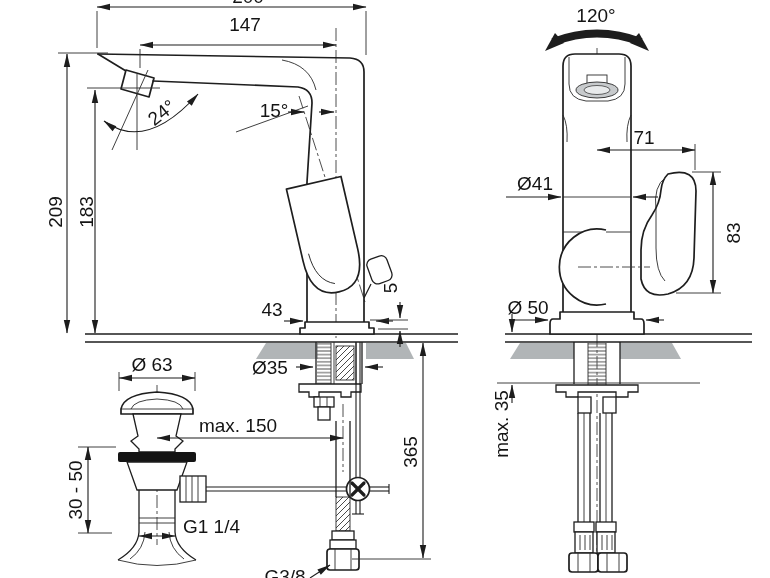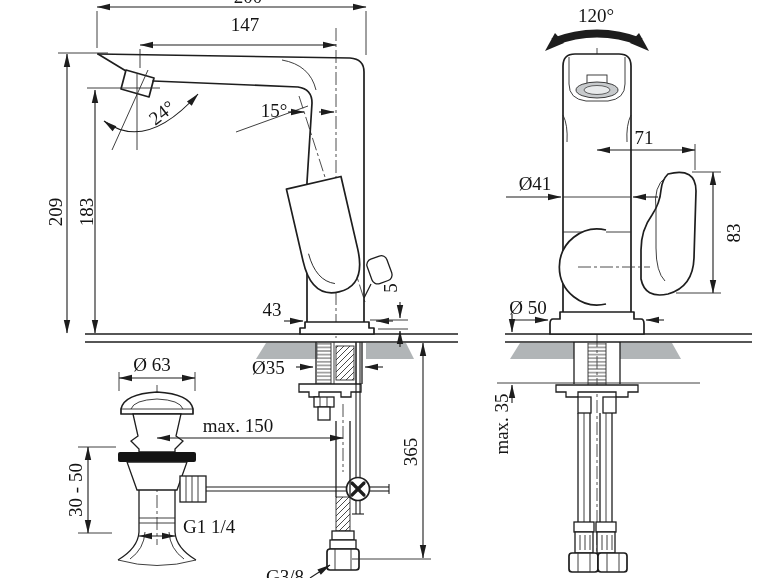--- a/index.html
+++ b/index.html
@@ -1,17 +1,17 @@
 <!DOCTYPE html>
 <html><head>
 <meta charset="utf-8">
 <style>
   html,body{margin:0;padding:0;background:#fff;}
   .stage{position:relative;width:770px;height:578px;background:#ffffff;overflow:hidden;
-         font-family:Liberation Serif, serif;}
+         font-family:Liberation Sans, sans-serif;}
   svg{display:block;}
   .ol{stroke:#1e1e1e;stroke-width:1.7;fill:none;stroke-linejoin:round;stroke-linecap:round;}
   .olw{stroke:#1e1e1e;stroke-width:1.7;fill:#ffffff;stroke-linejoin:round;}
   .md{stroke:#1e1e1e;stroke-width:1.3;fill:none;}
   .mdw{stroke:#1e1e1e;stroke-width:1.3;fill:#ffffff;}
   .tl{stroke:#2a2a2a;stroke-width:0.9;fill:none;}
   .dim{stroke:#1d1d1d;stroke-width:1.1;fill:none;}
   .cl{stroke:#3a3a3a;stroke-width:0.9;fill:none;stroke-dasharray:13 3 3 3;}
   .lbl{font-size:19px;fill:#141414;}
   .mid{text-anchor:middle;}

